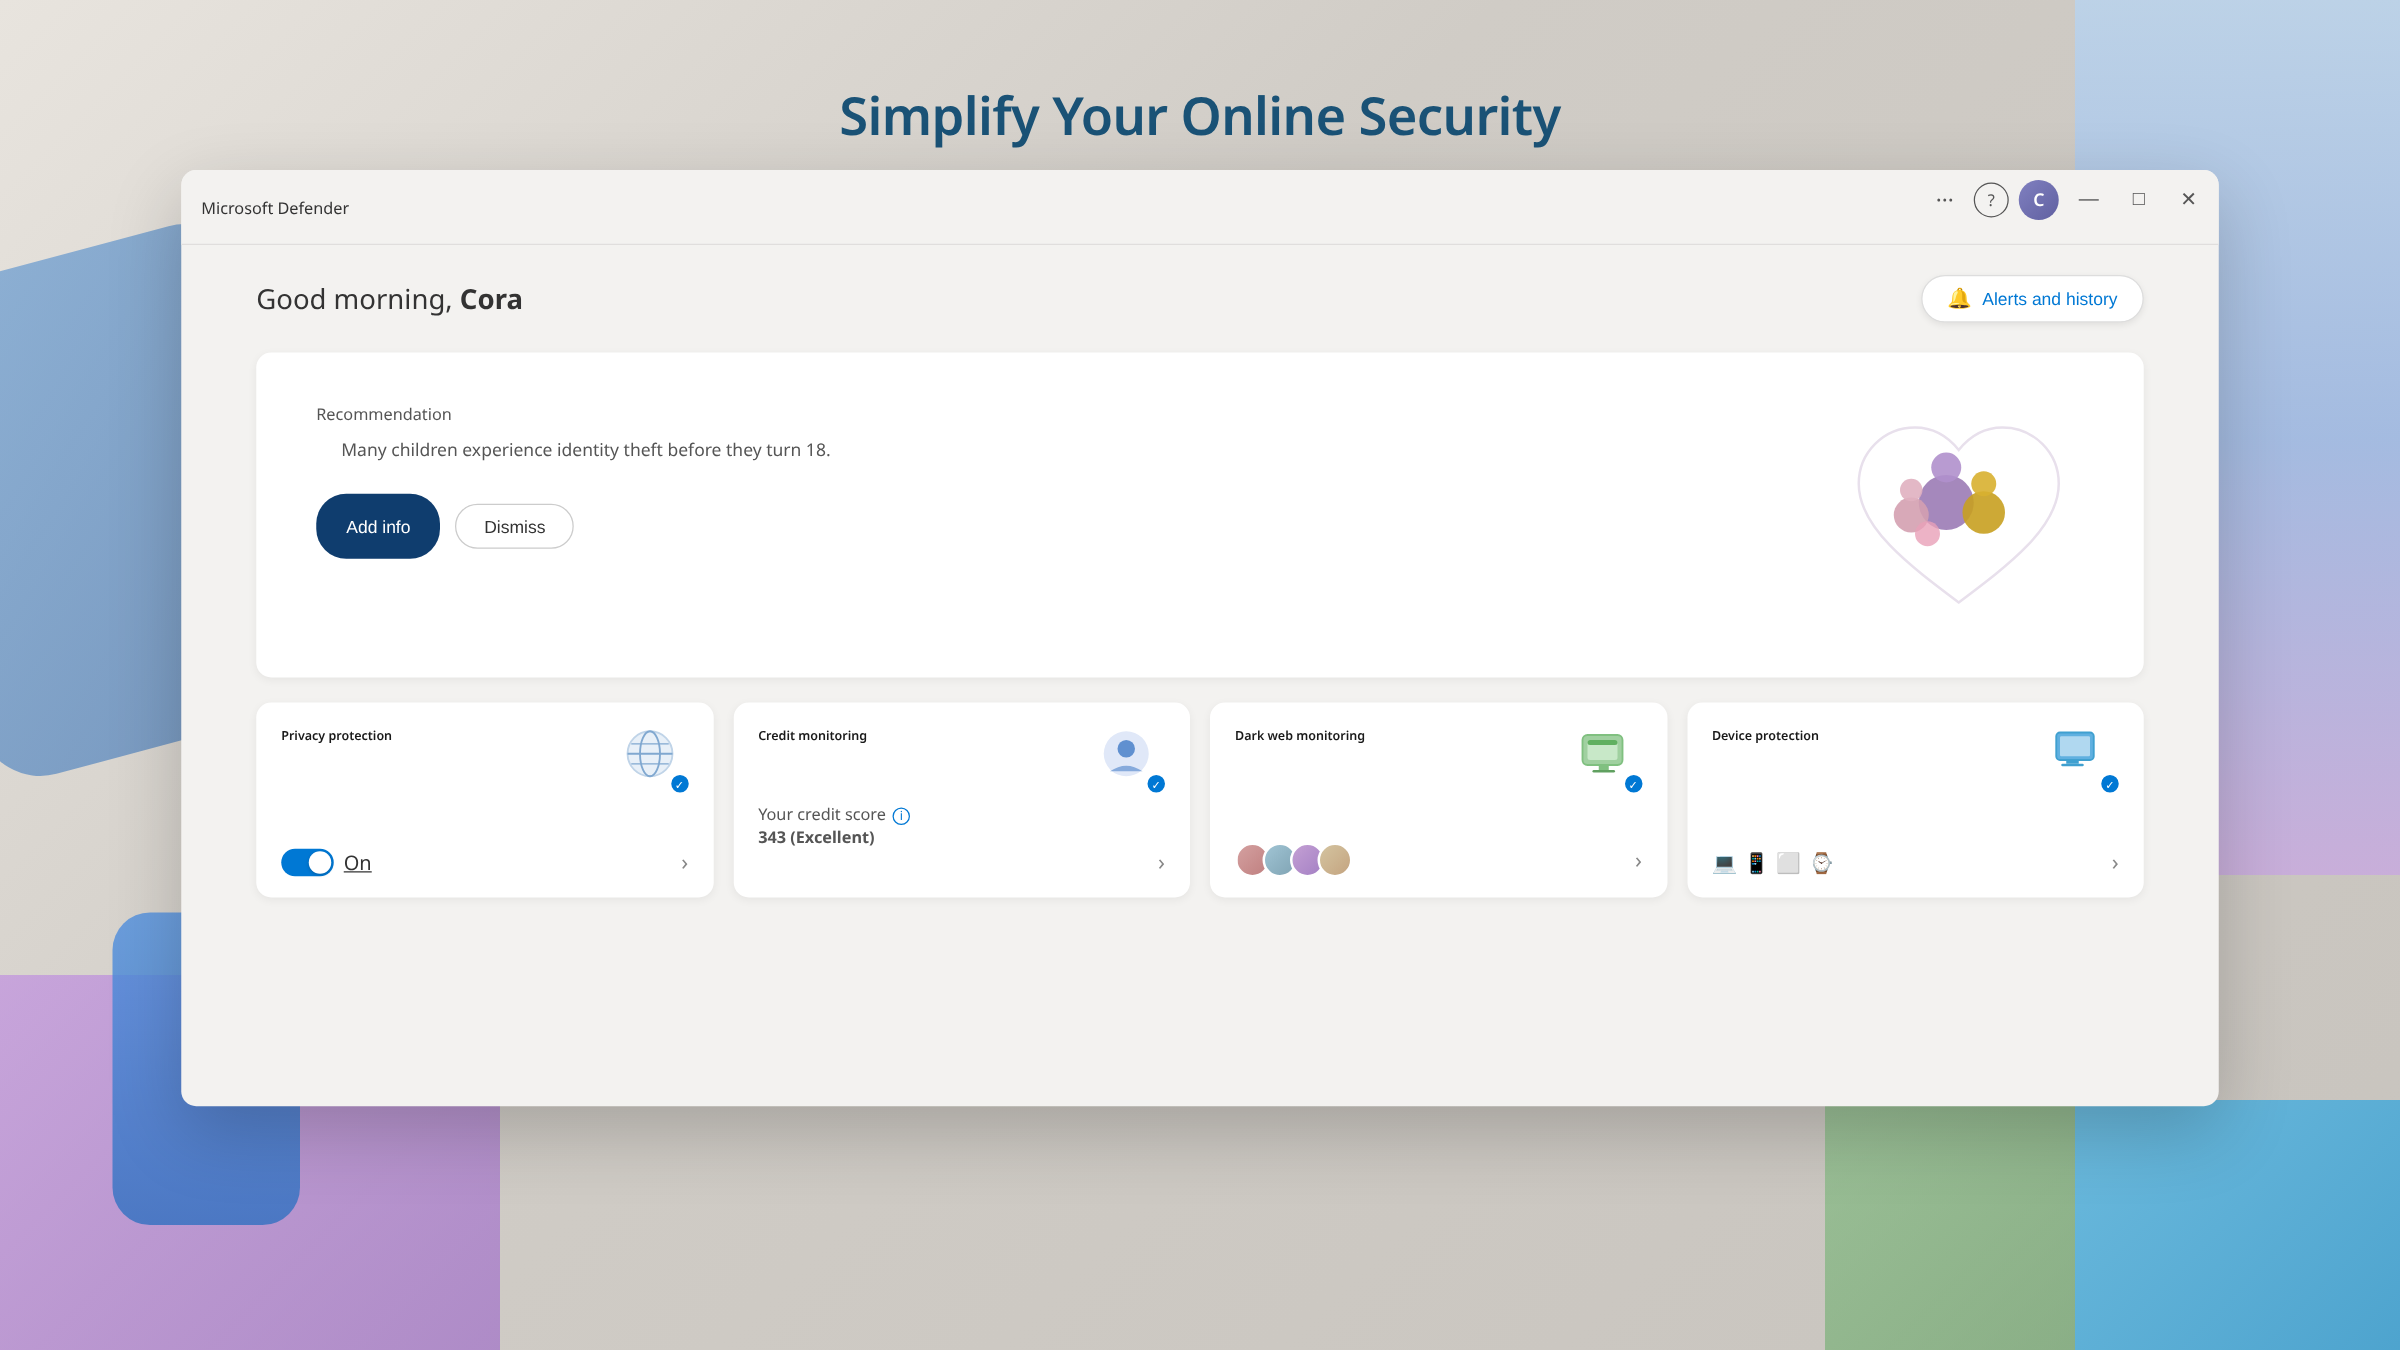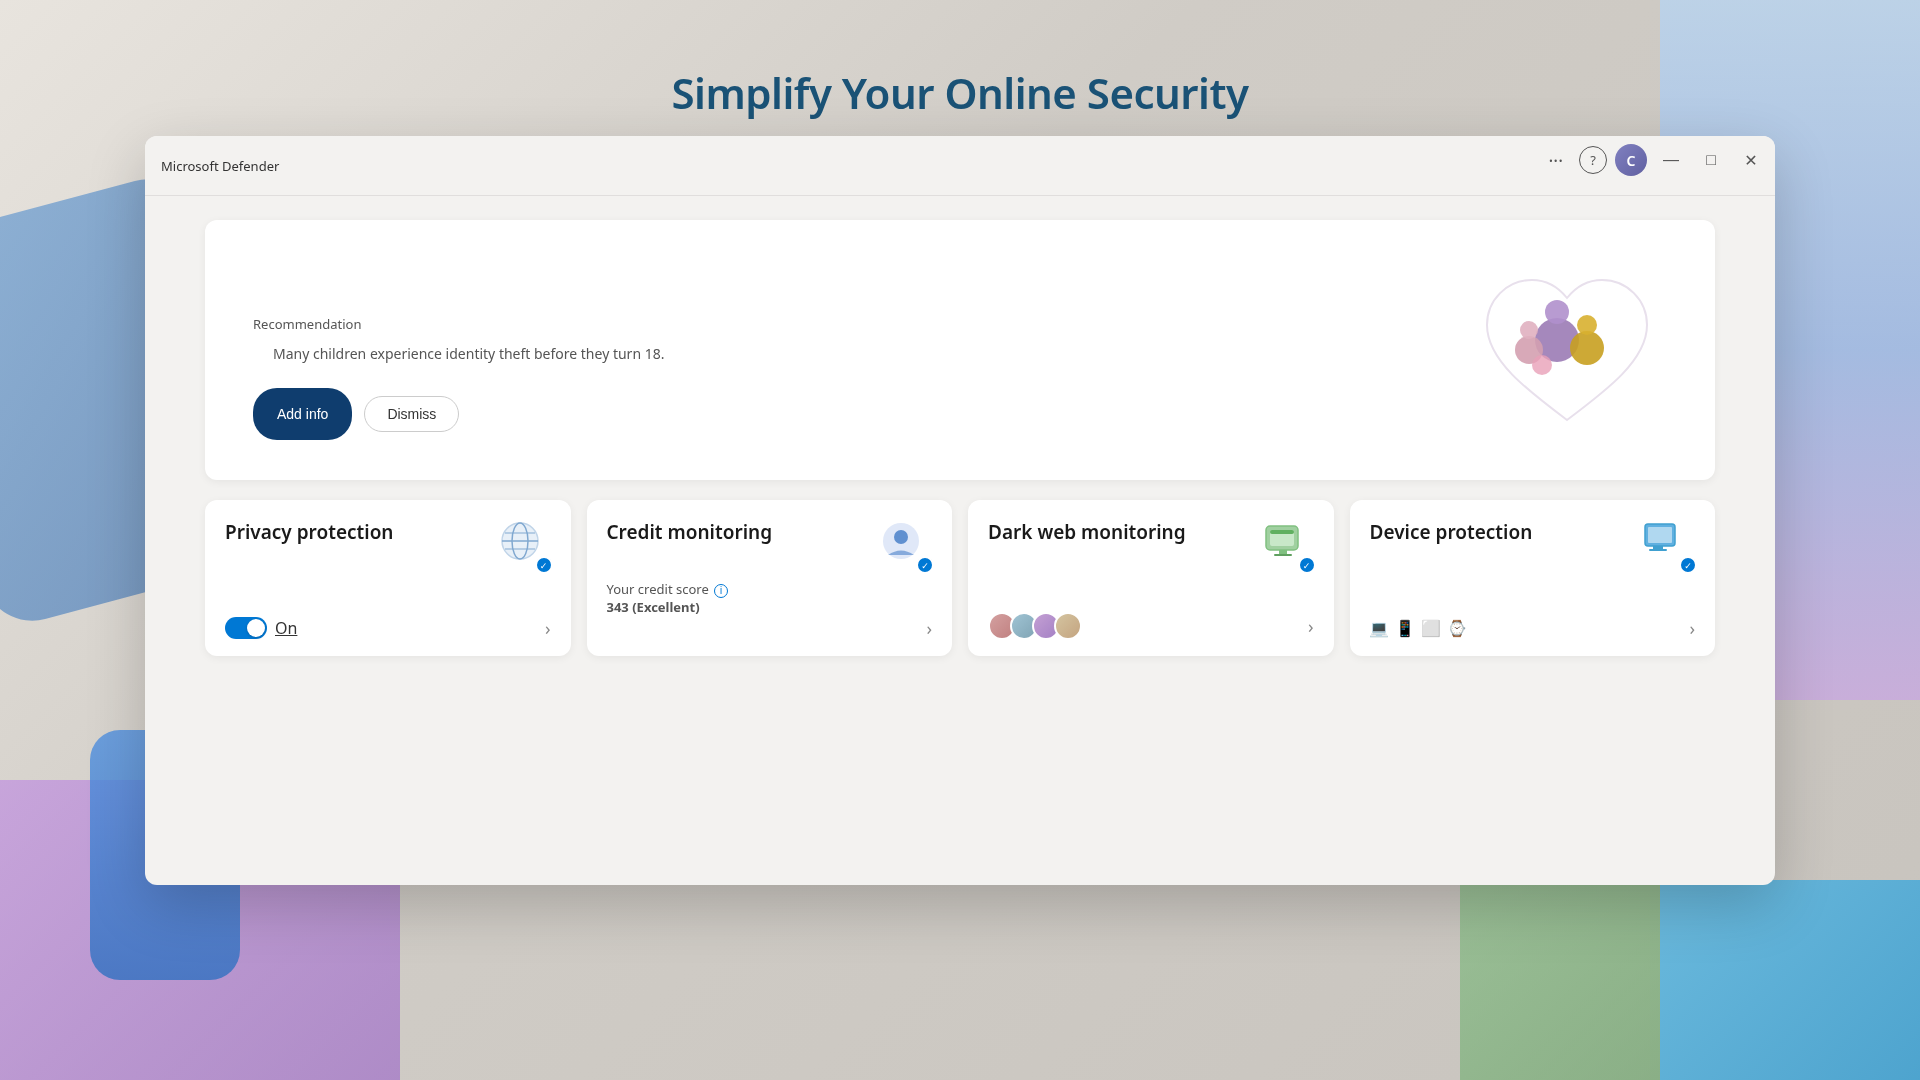--- a/index.html
+++ b/index.html
@@ -210,21 +210,21 @@
     .alerts-bell {
       font-size: 16px;
     }
 
     
     .recommendation-card {
       background: white;
       border-radius: 12px;
       padding: 40px 48px;
       display: flex;
-      align-items: flex-end;
+      align-items: flex-start;
       justify-content: space-between;
       margin-bottom: 20px;
       box-shadow: 0 2px 8px rgba(0,0,0,0.06);
       min-height: 230px;
     }
     .rec-text { flex: 1; }
     .rec-label {
       font-size: 13px;
       color: #555;
       margin-bottom: 10px;
@@ -298,21 +298,21 @@
       justify-content: space-between;
       cursor: pointer;
     }
     .card-header {
       display: flex;
       justify-content: space-between;
       align-items: flex-start;
       margin-bottom: 8px;
     }
     .card-title {
-      font-size: 19px;
+      font-size: 10px;
       font-weight: 600;
       color: #1a1a1a;
       line-height: 1.3;
       flex: 1;
       padding-right: 8px;
     }
     .card-icon {
       width: 52px;
       height: 52px;
       flex-shrink: 0;
@@ -452,20 +452,29 @@
       <div class="titlebar-help">?</div>
       <div class="titlebar-avatar">C</div>
       <button class="titlebar-btn">—</button>
       <button class="titlebar-btn">□</button>
       <button class="titlebar-btn close">✕</button>
     </div>
   </div>
 
   <div class="main-content">
 
+    <div class="header-row">
+      <div class="greeting">
+        <span>Good morning, </span><strong>Cora</strong>
+      </div>
+      <button class="alerts-btn">
+        <span class="alerts-bell">🔔</span>
+        <span>Alerts and history</span>
+      </button>
+    </div>
 
     <div class="recommendation-card">
       <div class="rec-text">
         <div class="rec-label">Recommendation</div>
         <div class="rec-desc">Many children experience identity theft before they turn 18.</div>
         <div class="rec-actions">
           <button class="btn-primary">Add info</button>
           <button class="btn-secondary">Dismiss</button>
         </div>
       </div>

